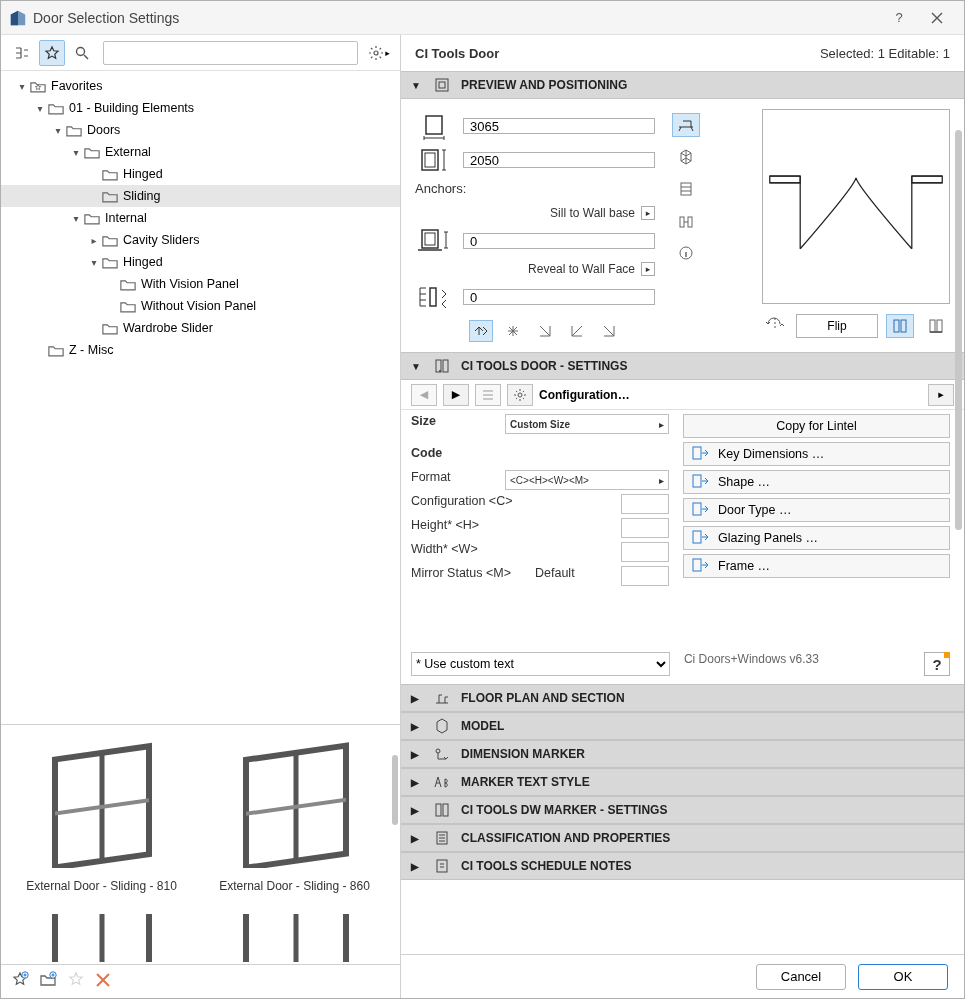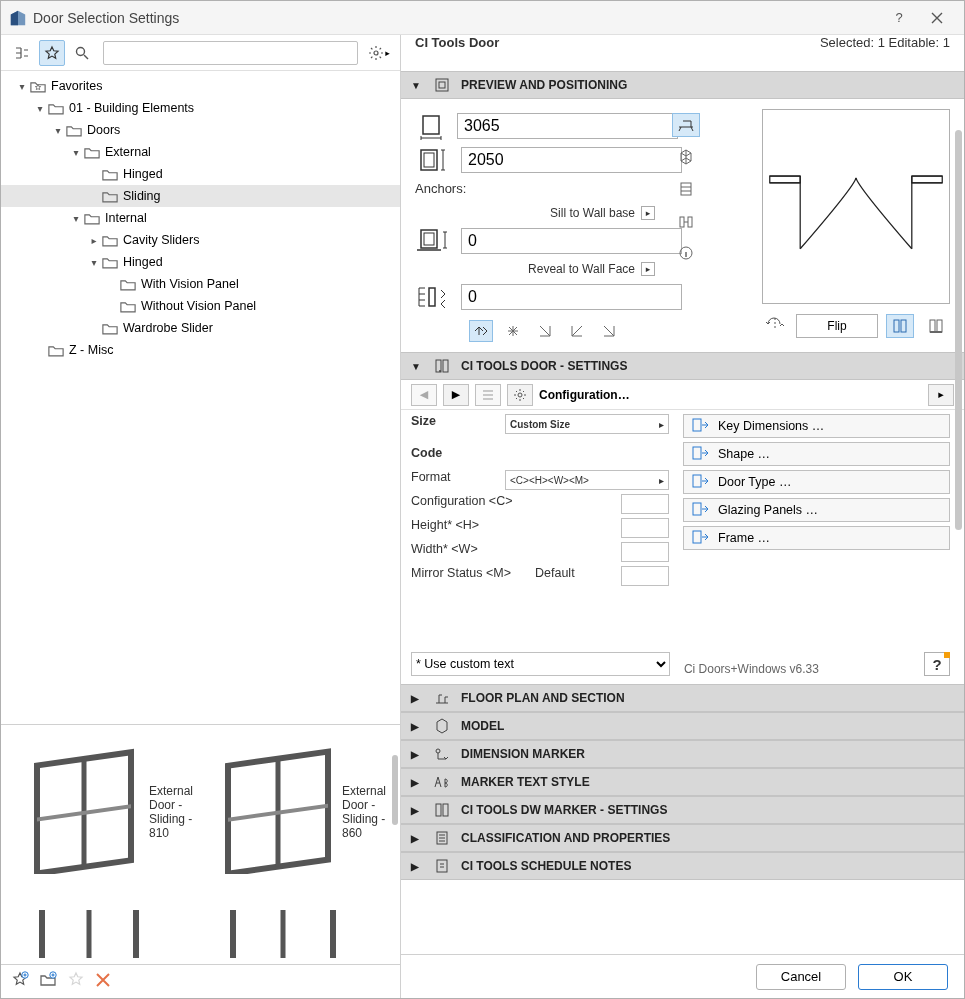--- a/index.html
+++ b/index.html
@@ -19,42 +19,42 @@
 .search { flex: 1; height: 24px; border: 1px solid #c0c0c0; border-radius: 2px; margin: 0 4px; padding: 0 4px; font-size: 12px; }
 .tree { flex: 1; overflow: auto; font-size: 13px; padding: 4px 0; }
 .tree-row { display: flex; align-items: center; height: 22px; padding-right: 8px; cursor: default; }
 .tree-row.selected { background: #e6e6e6; }
 .tree-row .chev { width: 14px; text-align: center; color: #555; font-size: 10px; }
 .tree-row .icon { width: 18px; height: 16px; margin-right: 4px; display: flex; align-items: center; justify-content: center; }
 .indent { display: inline-block; }
 .folder-svg { width: 16px; height: 13px; }
 
 .thumbs { height: 240px; border-top: 1px solid #d0d0d0; padding: 8px 8px 0 18px; display: flex; flex-wrap: wrap; gap: 18px 28px; overflow: hidden; position: relative; }
-.thumb { width: 165px; display: flex; flex-direction: row; align-items: center; }
+.thumb { width: 165px; display: flex; flex-direction: column; align-items: center; }
 .thumb-img { width: 140px; height: 140px; display: flex; align-items: center; justify-content: center; }
 .thumb-label { font-size: 12px; color: #333; margin-top: 6px; }
 .scroll-thumb { position: absolute; right: 2px; top: 30px; width: 6px; height: 70px; background: #c4c4c4; border-radius: 3px; }
 
 .leftfoot { height: 34px; border-top: 1px solid #d0d0d0; display: flex; align-items: center; gap: 10px; padding: 0 10px; }
 
 
 .right { flex: 1; display: flex; flex-direction: column; overflow: auto; position: relative; }
-.rhead { height: 36px; display: flex; padding: 0 14px; font-size: 13px; }
+.rhead { height: 36px; display: flex; align-items: center; padding: 0 14px; font-size: 13px; }
 .rhead .tool { font-weight: bold; color: #333; }
 .rhead .sel { margin-left: auto; color: #333; }
 
 .section-hdr { background: #d8d8d8; height: 28px; display: flex; align-items: center; padding: 0 10px; gap: 10px; font-size: 12px; font-weight: bold; color: #222; border-top: 1px solid #c4c4c4; border-bottom: 1px solid #c4c4c4; }
 .section-hdr .chev { font-size: 10px; width: 12px; }
 .section-hdr .sicon { width: 18px; height: 18px; display: flex; align-items: center; justify-content: center; }
 
 .preview-body { display: flex; padding: 10px 14px 10px 14px; gap: 14px; }
 .pv-left { width: 240px; }
 .dim-row { display: flex; align-items: center; height: 34px; gap: 10px; }
 .dim-icon { width: 38px; height: 30px; display: flex; align-items: center; justify-content: center; }
-.dim-input { flex: 1; height: 26px; border: 1px solid #b0b0b0; padding: 0 6px; font-size: 16px; }
+.dim-input { flex: 1; height: 16px; border: 1px solid #b0b0b0; padding: 0 6px; font-size: 13px; }
 .anch-label { font-size: 13px; color: #333; margin: 4px 0 6px 0; }
 .anch-sub { display: flex; align-items: center; justify-content: flex-end; font-size: 12px; color: #333; height: 22px; gap: 6px; }
 .mini-pop { width: 14px; height: 14px; border: 1px solid #aaa; display: flex; align-items: center; justify-content: center; font-size: 9px; background: #fff; }
 .anchor-icons-row { display: flex; gap: 8px; margin-top: 6px; padding-left: 54px; }
 .ai-btn { width: 24px; height: 22px; border: 1px solid transparent; display: flex; align-items: center; justify-content: center; font-size: 12px; }
 .ai-btn.sel { background: #d6e9f8; border-color: #8fbfe6; }
 
 .pv-mid { width: 34px; display: flex; flex-direction: column; align-items: center; gap: 8px; padding-top: 4px; }
 .mid-btn { width: 28px; height: 24px; border: 1px solid transparent; display: flex; align-items: center; justify-content: center; }
 .mid-btn.sel { background: #d6e9f8; border-color: #8fbfe6; }
@@ -76,21 +76,21 @@
 .set-left { width: 258px; font-size: 12.5px; color: #333; }
 .srow { display: flex; align-items: flex-start; height: 24px; }
 .srow .lab { width: 94px; }
 .srow .lab.b { font-weight: bold; }
 .sval { flex: 1; border: 1px solid #c0c0c0; height: 20px; padding: 0 4px; font-size: 10px; background: #fff; display: flex; align-items: center; }
 .sinput { width: 48px; height: 20px; border: 1px solid #c0c0c0; font-size: 12px; padding: 0 4px; }
 .set-right { flex: 1; display: flex; flex-direction: column; gap: 4px; }
 .link-btn { height: 24px; border: 1px solid #c0c0c0; background: #f7f7f7; display: flex; align-items: center; padding: 0 8px; gap: 10px; font-size: 12.5px; cursor: default; }
 .link-btn.primary { justify-content: center; }
 
-.custom-row { display: flex; padding: 4px 14px 8px 10px; gap: 14px; align-items: flex-end; }
+.custom-row { display: flex; padding: 4px 14px 8px 10px; gap: 14px; align-items: flex-start; }
 .custom-row select { flex: 1; height: 24px; border: 1px solid #c0c0c0; font-size: 12.5px; background: #fff; }
 .ver { font-size: 12px; color: #666; }
 .help { width: 26px; height: 24px; border: 1px solid #b0b0b0; display: flex; align-items: center; justify-content: center; position: relative; font-size: 15px; font-weight: bold; color: #333; }
 .help::after { content: ""; position: absolute; top: -1px; right: -1px; width: 6px; height: 6px; background: #f59e0b; }
 
 .footer { height: 44px; border-top: 1px solid #d0d0d0; display: flex; align-items: center; justify-content: flex-end; gap: 12px; padding: 0 16px; position: absolute; bottom: 0; left: 400px; right: 0; background: #fff; }
 .footer button { width: 90px; height: 26px; border: 1px solid #b0b0b0; background: #fff; font-size: 13px; border-radius: 3px; }
 .footer button.primary { border-color: #2a7bd1; color: #000; background: #fff; }
 
 .folder { stroke: #666; fill: none; stroke-width: 1.3; }
@@ -578,20 +578,23 @@
               <span class="" style="flex:1">Width* &lt;W&gt;</span>
               <input class="sinput" style="">
             </div>
           <div class="srow">
               <span style="width:124px">Mirror Status &lt;M&gt;</span>
               <span style="flex:1">Default</span>
               <input class="sinput" style="">
             </div>
         </div>
         <div class="set-right">
+          <div class="link-btn primary">
+              <span>Copy for Lintel</span>
+            </div>
           <div class="link-btn">
               <span><svg width="16" height="14">
                   <rect x="1" y="1" width="8" height="12" stroke="#2a7bd1" fill="none"></rect>
                   <path d="M10 7h5M13 4l3 3-3 3" stroke="#2a7bd1" fill="none"></path>
                 </svg></span>
               <span>Key Dimensions …</span>
             </div>
           <div class="link-btn">
               <span><svg width="16" height="14">
                   <rect x="1" y="1" width="8" height="12" stroke="#2a7bd1" fill="none"></rect>

